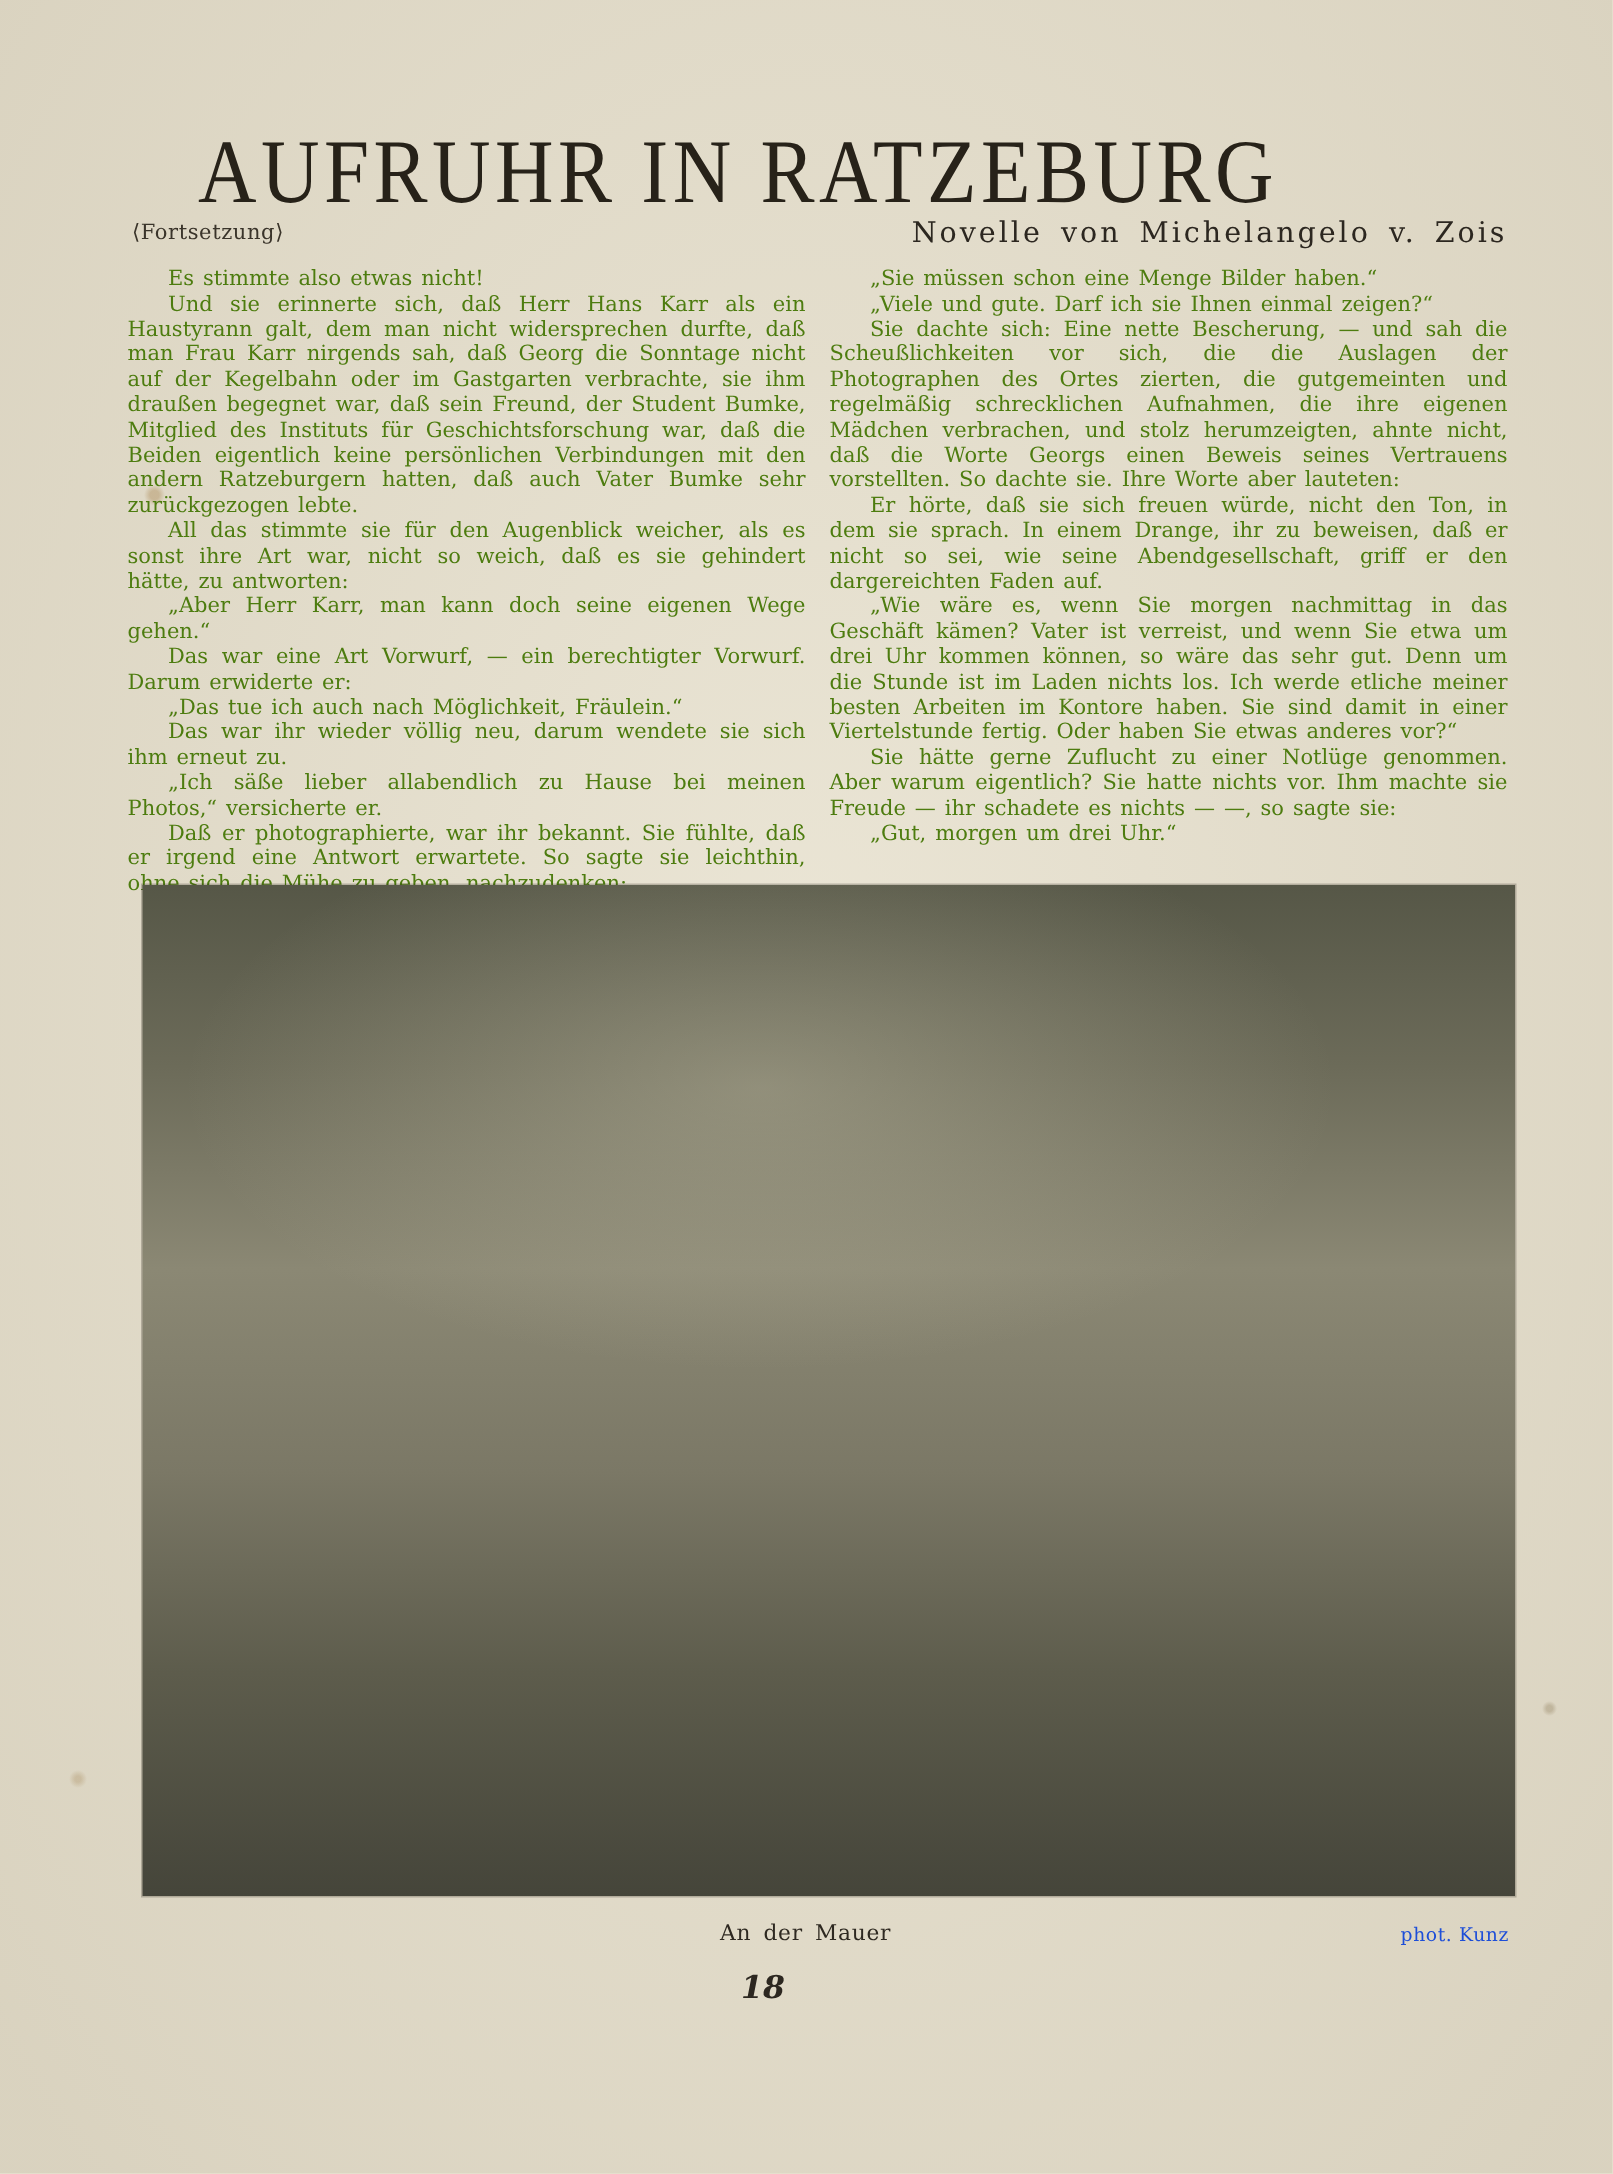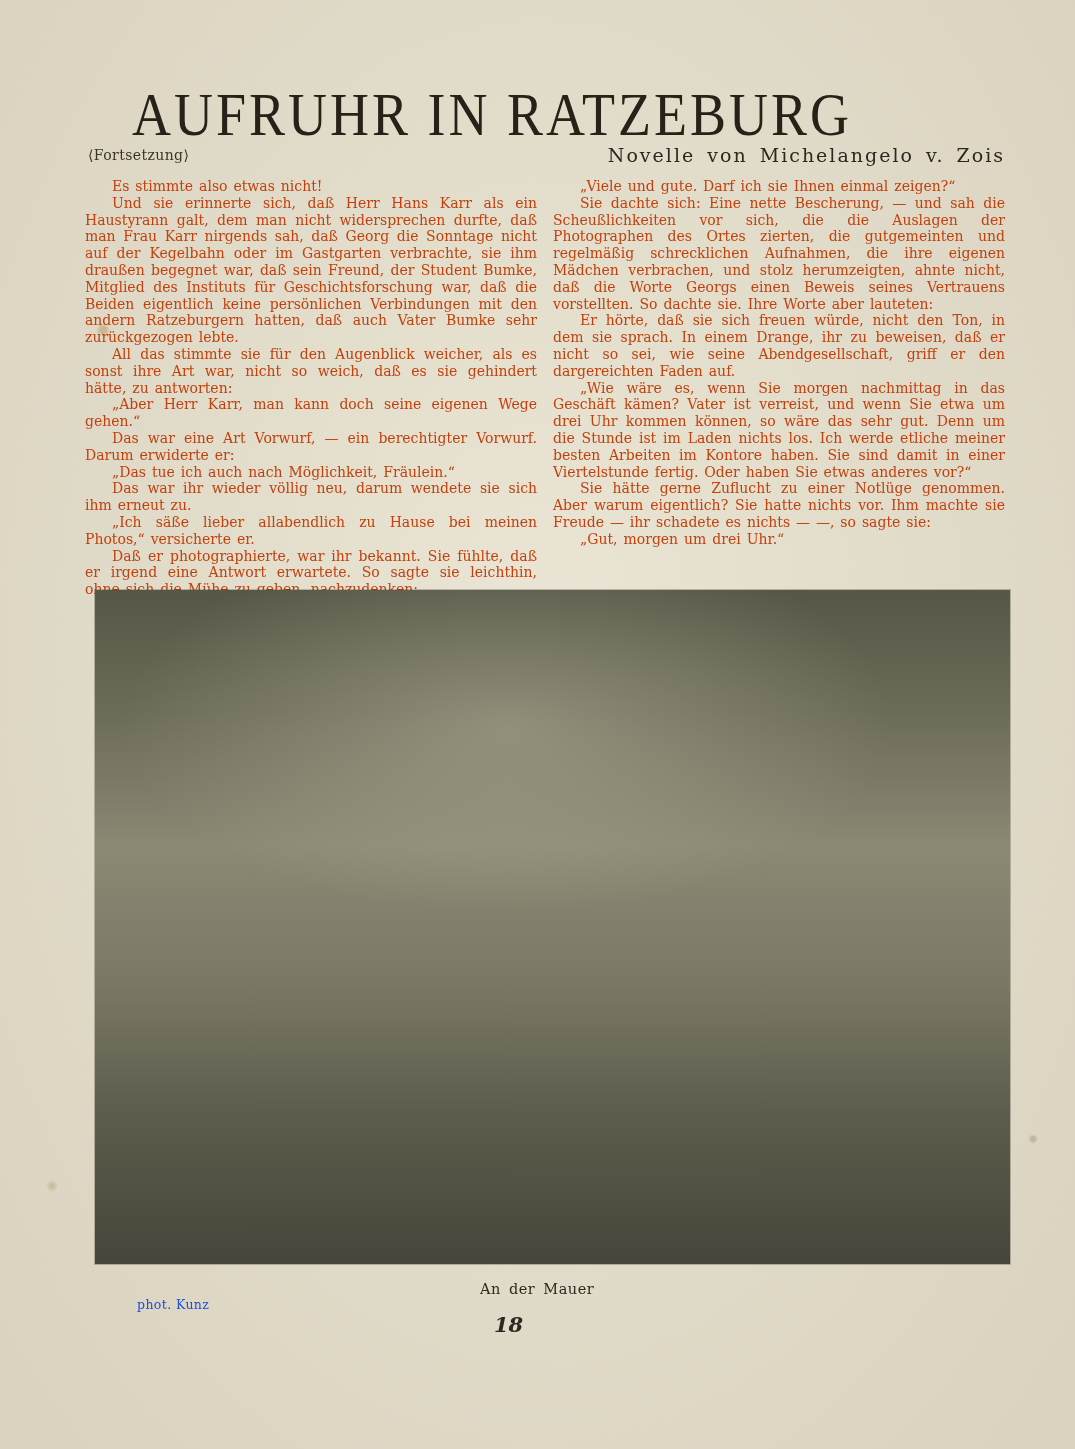--- a/index.html
+++ b/index.html
@@ -81,21 +81,21 @@
   .col {
     width: 452px;
     text-align: justify;
   }
   .col p {
     margin: 0;
     font-size: 14px;
     line-height: 16.8px;
     text-indent: 27px;
     word-spacing: 1.5px;
-    color: #c2410c;
+    color: #4d7c0f;
   }
   .photo {
     position: absolute;
     left: 95px;
     top: 590px;
     width: 915px;
     height: 674px;
     
     background:
       radial-gradient(ellipse 60% 40% at 45% 20%, rgba(210,205,180,.35), rgba(210,205,180,0) 70%),
@@ -108,22 +108,21 @@
         #45453a 100%);
     box-shadow: 0 0 0 1px rgba(40,35,25,.25);
   }
   .caption-row {
     position: absolute;
     left: 95px;
     top: 1281px;
     width: 915px;
     display: flex;
     justify-content: space-between;
-    align-items: flex-start;
-    flex-direction: column;
+    align-items: flex-end;
   }
   .caption {
     margin-left: 385px;
     font-size: 14.5px;
     letter-spacing: .5px;
     word-spacing: 3px;
     color: #2e2921;
   }
   .credit {
     margin-right: 4px;
@@ -163,20 +162,21 @@
         <p>Und sie erinnerte sich, daß Herr Hans Karr als ein Haustyrann galt, dem man nicht widersprechen durfte, daß man Frau Karr nirgends sah, daß Georg die Sonntage nicht auf der Kegelbahn oder im Gastgarten verbrachte, sie ihm draußen begegnet war, daß sein Freund, der Student Bumke, Mitglied des Instituts für Geschichtsforschung war, daß die Beiden eigentlich keine persönlichen Verbindungen mit den andern Ratzeburgern hatten, daß auch Vater Bumke sehr zurückgezogen lebte.</p>
         <p>All das stimmte sie für den Augenblick weicher, als es sonst ihre Art war, nicht so weich, daß es sie gehindert hätte, zu antworten:</p>
         <p>„Aber Herr Karr, man kann doch seine eigenen Wege gehen.“</p>
         <p>Das war eine Art Vorwurf, — ein berechtigter Vorwurf. Darum erwiderte er:</p>
         <p>„Das tue ich auch nach Möglichkeit, Fräulein.“</p>
         <p>Das war ihr wieder völlig neu, darum wendete sie sich ihm erneut zu.</p>
         <p>„Ich säße lieber allabendlich zu Hause bei meinen Photos,“ versicherte er.</p>
         <p>Daß er photographierte, war ihr bekannt. Sie fühlte, daß er irgend eine Antwort erwartete. So sagte sie leichthin, ohne sich die Mühe zu geben, nachzudenken:</p>
       </div>
     <div class="col">
+        <p>„Sie müssen schon eine Menge Bilder haben.“</p>
         <p>„Viele und gute. Darf ich sie Ihnen einmal zeigen?“</p>
         <p>Sie dachte sich: Eine nette Bescherung, — und sah die Scheußlichkeiten vor sich, die die Auslagen der Photographen des Ortes zierten, die gutgemeinten und regelmäßig schrecklichen Aufnahmen, die ihre eigenen Mädchen verbrachen, und stolz herumzeigten, ahnte nicht, daß die Worte Georgs einen Beweis seines Vertrauens vorstellten. So dachte sie. Ihre Worte aber lauteten:</p>
         <p>Er hörte, daß sie sich freuen würde, nicht den Ton, in dem sie sprach. In einem Drange, ihr zu beweisen, daß er nicht so sei, wie seine Abendgesellschaft, griff er den dargereichten Faden auf.</p>
         <p>„Wie wäre es, wenn Sie morgen nachmittag in das Geschäft kämen? Vater ist verreist, und wenn Sie etwa um drei Uhr kommen können, so wäre das sehr gut. Denn um die Stunde ist im Laden nichts los. Ich werde etliche meiner besten Arbeiten im Kontore haben. Sie sind damit in einer Viertelstunde fertig. Oder haben Sie etwas anderes vor?“</p>
         <p>Sie hätte gerne Zuflucht zu einer Notlüge genommen. Aber warum eigentlich? Sie hatte nichts vor. Ihm machte sie Freude — ihr schadete es nichts — —, so sagte sie:</p>
         <p>„Gut, morgen um drei Uhr.“</p>
       </div>
   </div>
 
   <div class="photo"></div>

